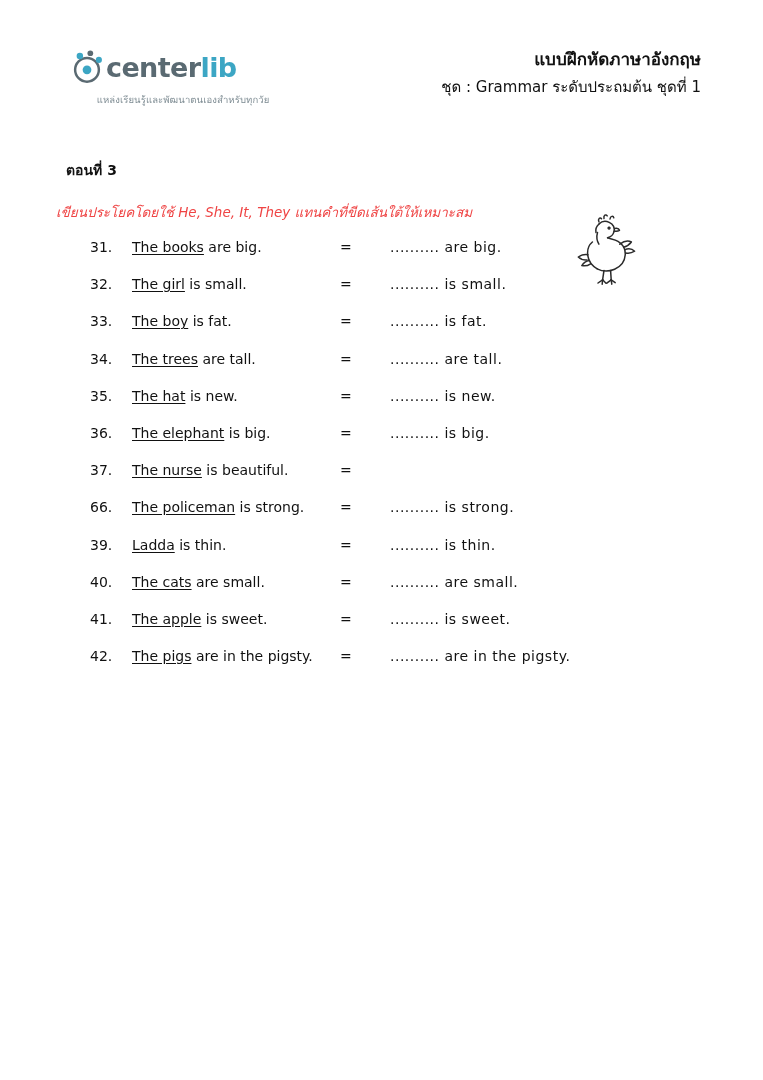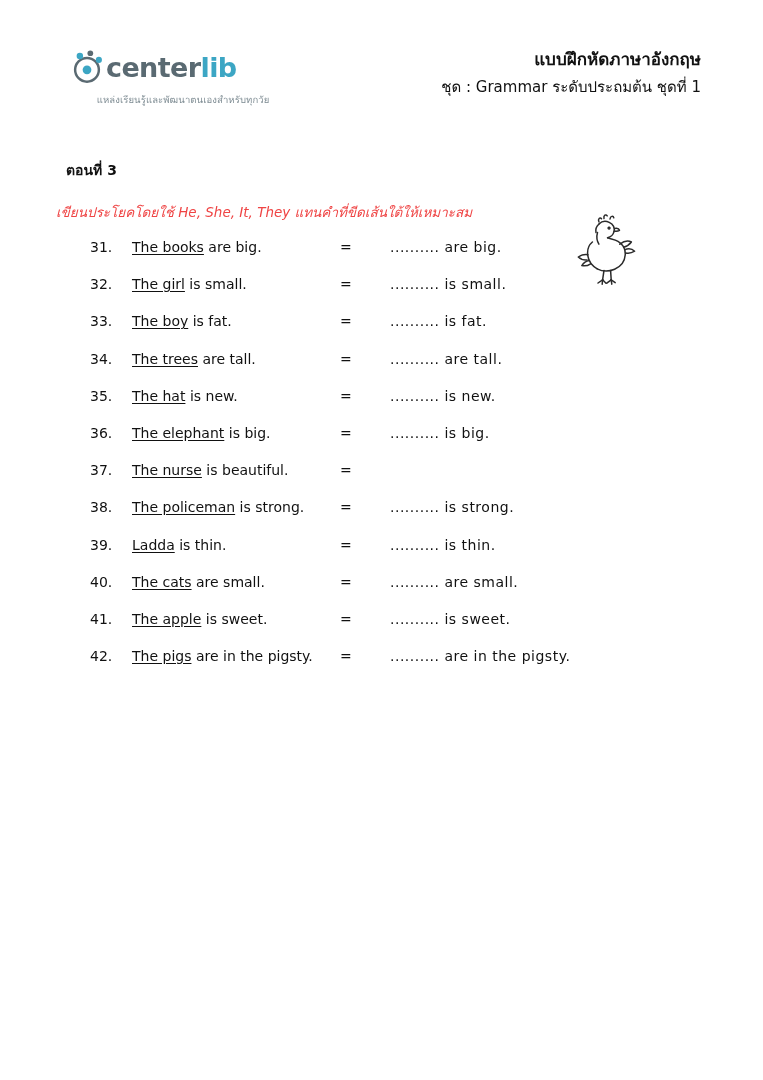--- a/index.html
+++ b/index.html
@@ -246,21 +246,21 @@
       <span class="item-answer dots">.......... is big.</span>
     </div>
 
     <div class="item">
       <span class="item-num">37.</span>
       <span class="item-sentence"><span class="subject">The nurse</span><span> is beautiful.</span></span>
       <span class="item-equals">=</span>
     </div>
 
     <div class="item">
-      <span class="item-num">38.</span>
+      <span class="item-num">66.</span>
       <span class="item-sentence"><span class="subject">The policeman</span><span> is strong.</span></span>
       <span class="item-equals">=</span>
       <span class="item-answer dots">.......... is strong.</span>
     </div>
 
     <div class="item">
       <span class="item-num">39.</span>
       <span class="item-sentence"><span class="subject">Ladda</span><span> is thin.</span></span>
       <span class="item-equals">=</span>
       <span class="item-answer dots">.......... is thin.</span>

